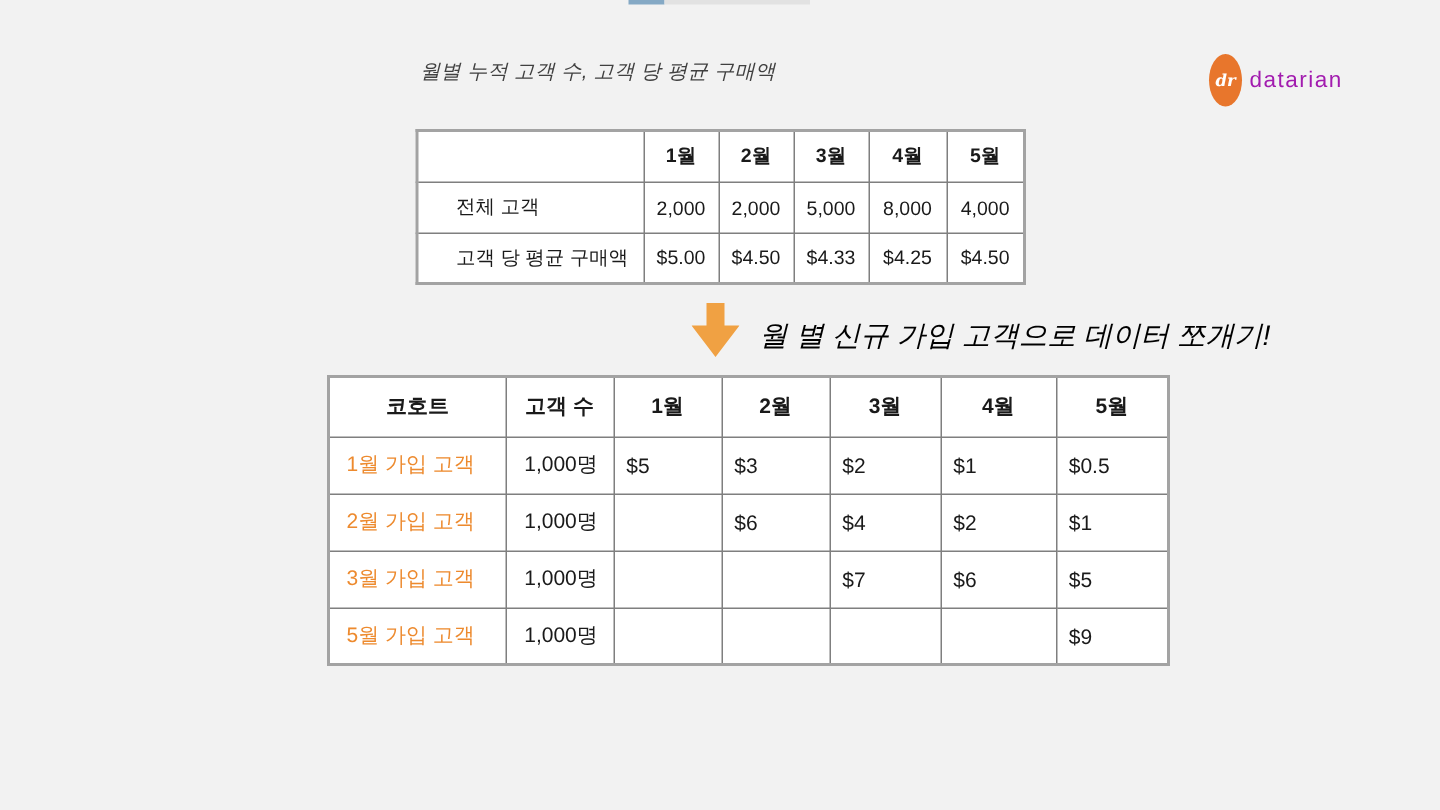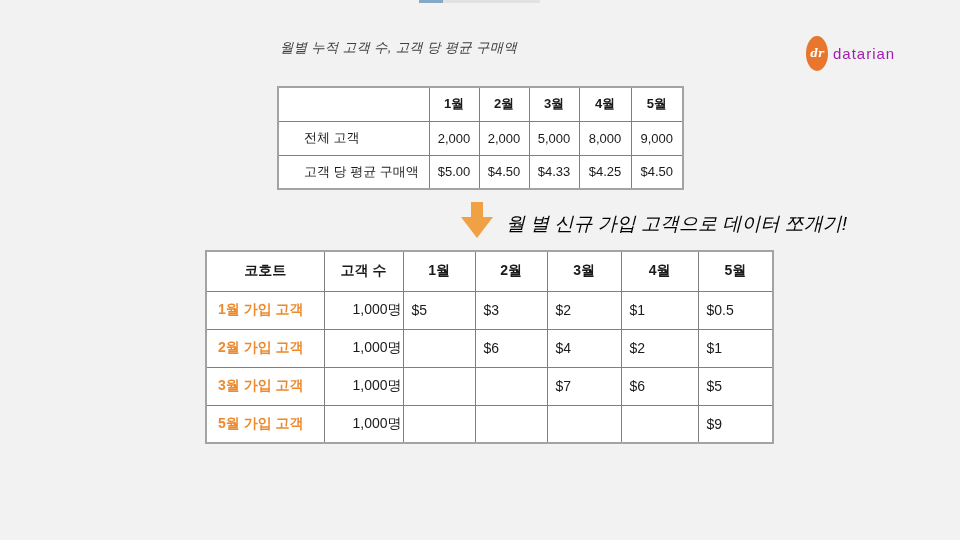--- a/index.html
+++ b/index.html
@@ -53,26 +53,26 @@
   .t1 .lbl { text-align: left; padding-left: 25px; font-weight: normal; }
 
   
   .arrow { position: absolute; left: 461px; top: 202px; }
   .arrow-note {
     position: absolute; left: 506px; top: 211px;
     font-style: italic; color: #000000; font-size: 19px;
   }
 
   
-  .t2 { left: 205px; top: 250px; font-size: 14px; }
+  .t2 { left: 218px; top: 250px; font-size: 14px; }
   .t2 tr.hd { height: 40px; }
   .t2 tr.dr { height: 38px; }
   .t2 th { font-weight: bold; text-align: center; }
-  .t2 .cohort-lbl { text-align: left; padding-left: 11px; font-weight: bold; color: #ed8a2e; }
-  .t2 .count { text-align: left; padding-left: 28px; }
+  .t2 .cohort-lbl { text-align: left; padding-left: 11px; font-weight: normal; color: #ed8a2e; }
+  .t2 .count { text-align: left; padding-left: 12px; }
   .t2 .val { text-align: left; padding-left: 8px; }
 </style>
 </head>
 <body>
 
 <div class="stage">
 
   <div class="progress">
     <span class="seg-blue"></span>
     <span class="seg-gray"></span>
@@ -104,21 +104,21 @@
       <th>3월</th>
       <th>4월</th>
       <th>5월</th>
     </tr>
     <tr>
       <td class="lbl">전체 고객</td>
       <td>2,000</td>
       <td>2,000</td>
       <td>5,000</td>
       <td>8,000</td>
-      <td>9,000</td>
+      <td>4,000</td>
     </tr>
     <tr>
       <td class="lbl">고객 당 평균 구매액</td>
       <td>$5.00</td>
       <td>$4.50</td>
       <td>$4.33</td>
       <td>$4.25</td>
       <td>$4.50</td>
     </tr>
   </tbody>

